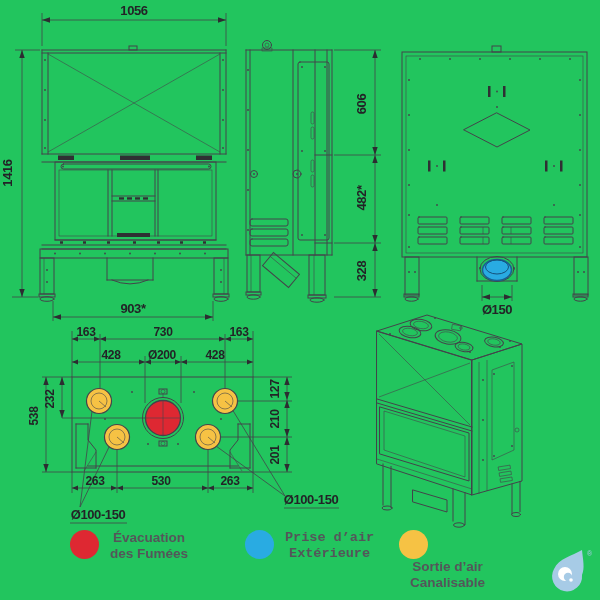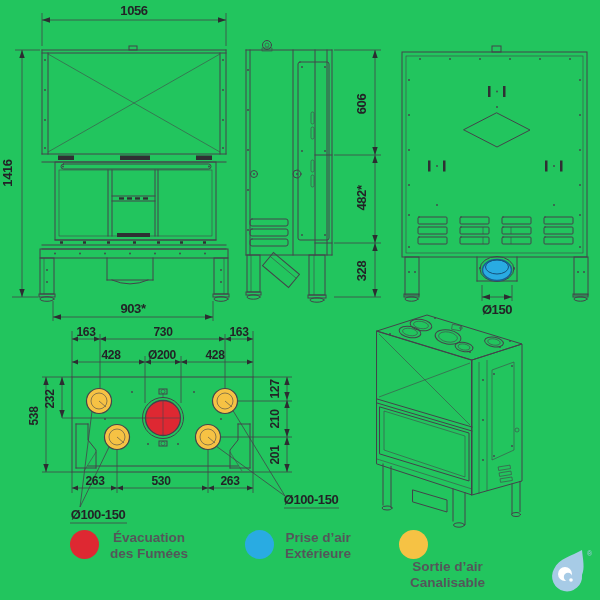--- a/index.html
+++ b/index.html
@@ -336,21 +336,21 @@
     </svg>
     <div class="legend-text" style="margin-left:11px;">
       <div>Évacuation</div>
       <div>des Fumées</div>
     </div>
   </div>
   <div class="legend-item" style="left:245px;">
     <svg class="legend-dot" width="29" height="29" style="position:static;">
       <circle cx="14.5" cy="14.5" r="14.5" fill="#29abe2"></circle>
     </svg>
-    <div class="legend-text" style="margin-left:11px;">
+    <div class="legend-text" style="margin-left:11px;font-family:Liberation Mono, monospace;">
       <div>Prise d’air</div>
       <div>Extérieure</div>
     </div>
   </div>
   <div class="legend-item" style="left:399px;flex-direction:column;">
     <svg class="legend-dot" width="29" height="29" style="position:static;">
       <circle cx="14.5" cy="14.5" r="14.5" fill="#f6c244"></circle>
     </svg>
     <div class="legend-text" style="margin-left:11px;">
       <div>Sortie d’air</div>

